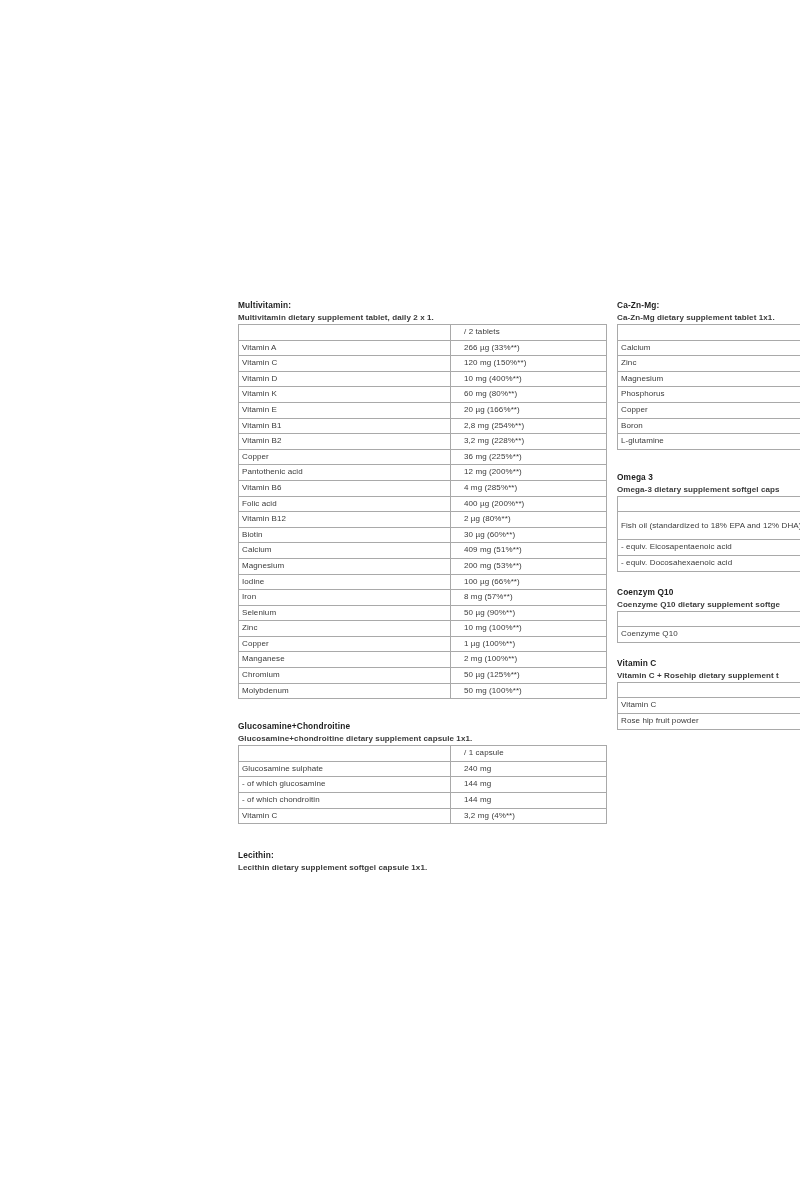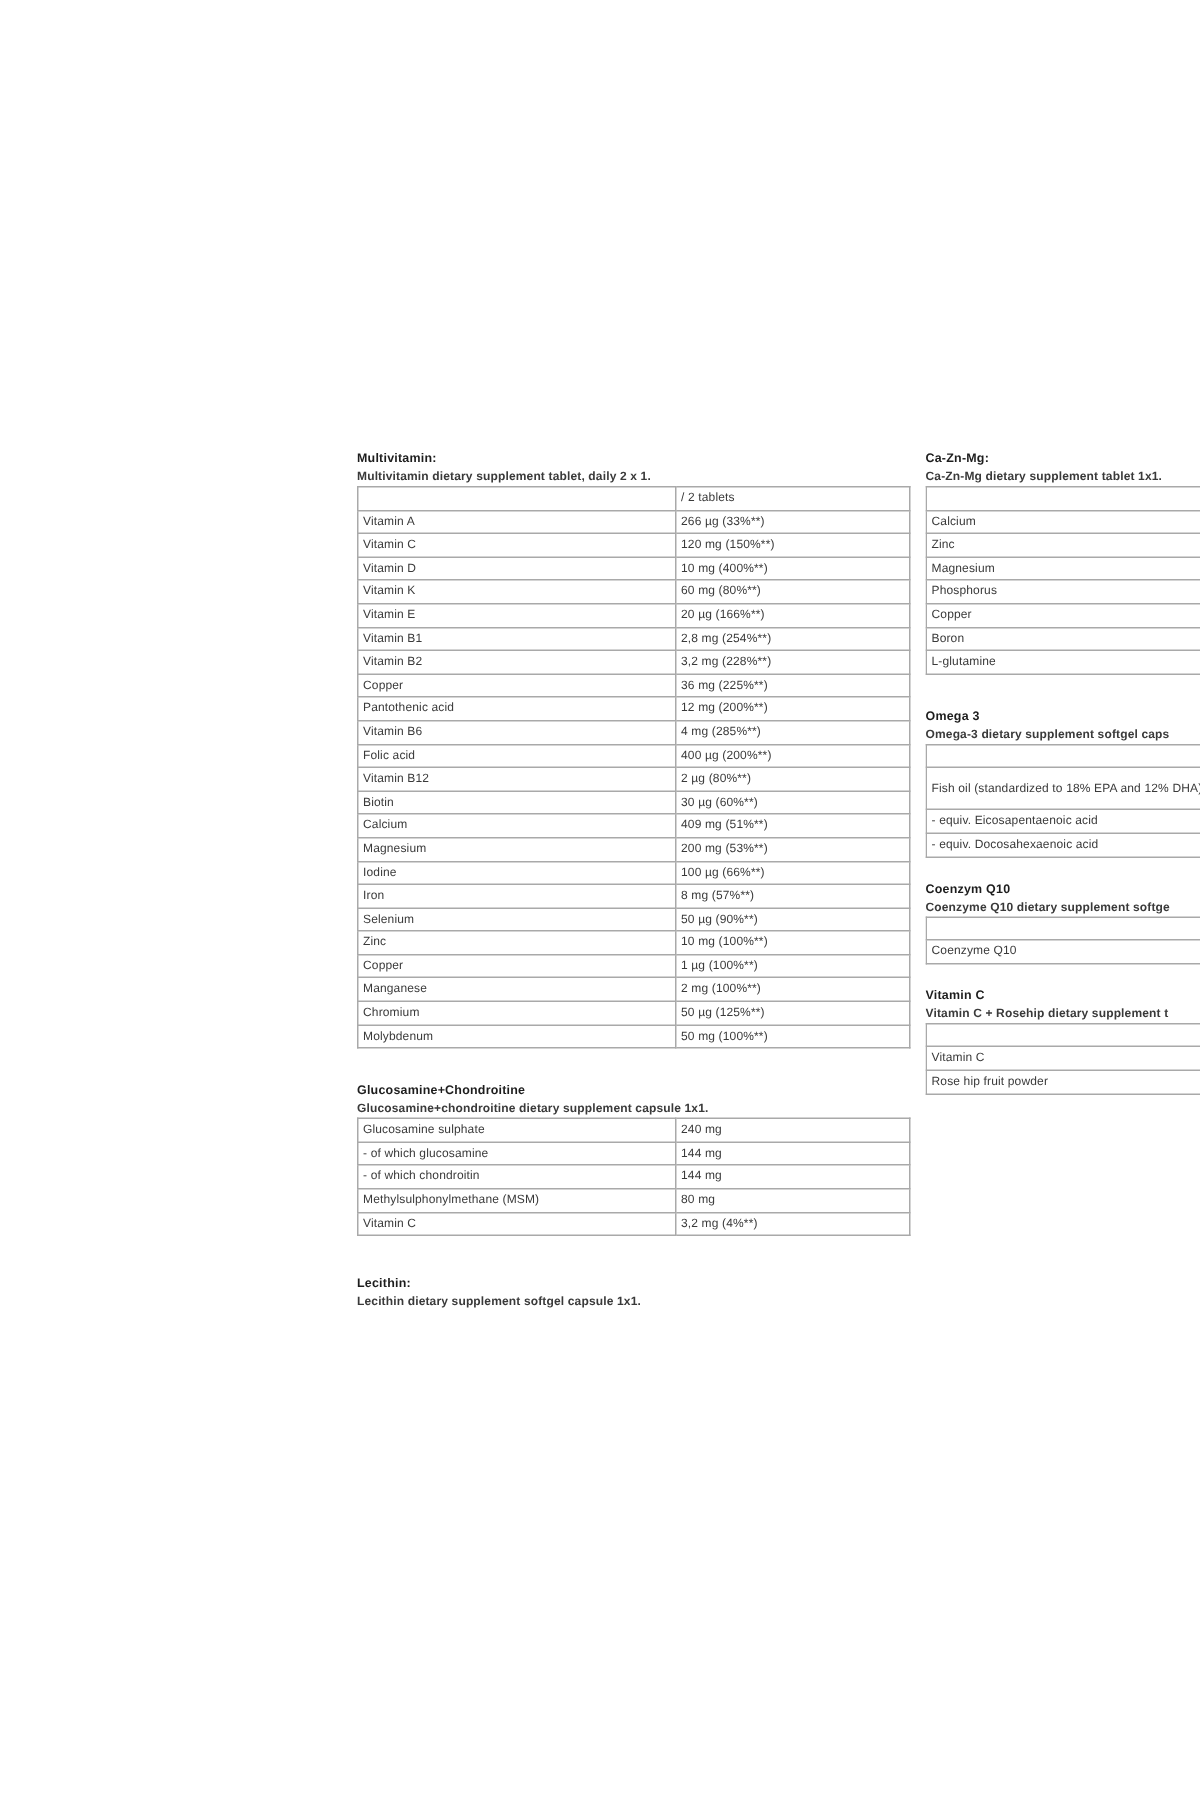--- a/index.html
+++ b/index.html
@@ -93,21 +93,21 @@
   table.facts td {
     border: 1px solid #a9a9a9;
     padding: 1px 0 1px 3px;
     height: 12.6px;
     line-height: 12.6px;
     vertical-align: middle;
     letter-spacing: .1px;
     white-space: nowrap;
     overflow: hidden;
   }
-  table.facts td.val { padding-left: 3px; margin-left: 30px; }
+  table.facts td.val { padding-left: 13px; margin-left: 30px; }
 
   
   #tbl-multivitamin { width: 368px; }
   #tbl-multivitamin col.c1 { width: 212px; }
   #tbl-multivitamin col.c2 { width: 156px; }
 
   #tbl-glucosamine { width: 368px; }
   #tbl-glucosamine col.c1 { width: 212px; }
   #tbl-glucosamine col.c2 { width: 156px; }
 
@@ -284,34 +284,34 @@
     <div>
       <p class="sec-title">Glucosamine+Chondroitine</p>
       <p class="sec-sub">Glucosamine+chondroitine dietary supplement capsule 1x1.</p>
       <table class="facts" id="tbl-glucosamine">
         <colgroup>
             <col class="c1">
             <col class="c2">
           </colgroup>
         <tbody>
           <tr>
+            <td></td>
+            <td class="val">/ 1 capsule</td>
+          </tr>
+          <tr>
               <td>Glucosamine sulphate</td>
               <td class="val">240 mg</td>
             </tr>
           <tr>
               <td>- of which glucosamine</td>
               <td class="val">144 mg</td>
             </tr>
           <tr>
               <td>- of which chondroitin</td>
               <td class="val">144 mg</td>
-            </tr>
-          <tr>
-              <td>Methylsulphonylmethane (MSM)</td>
-              <td class="val">80 mg</td>
             </tr>
           <tr>
               <td>Vitamin C</td>
               <td class="val">3,2 mg (4%**)</td>
             </tr>
         </tbody>
       </table>
     </div>
 
     <div class="block-gap-lg"></div>

